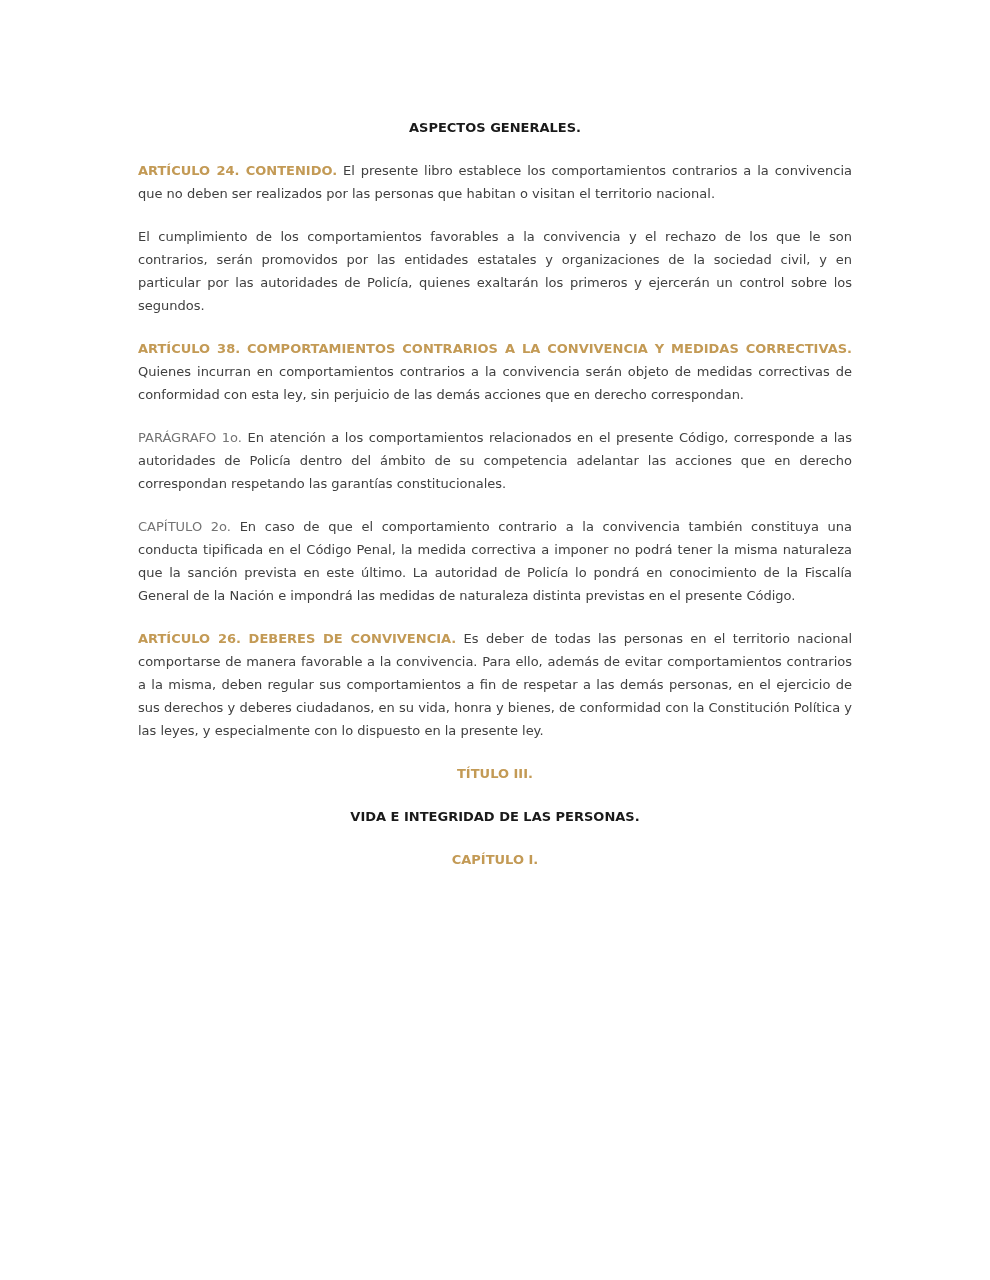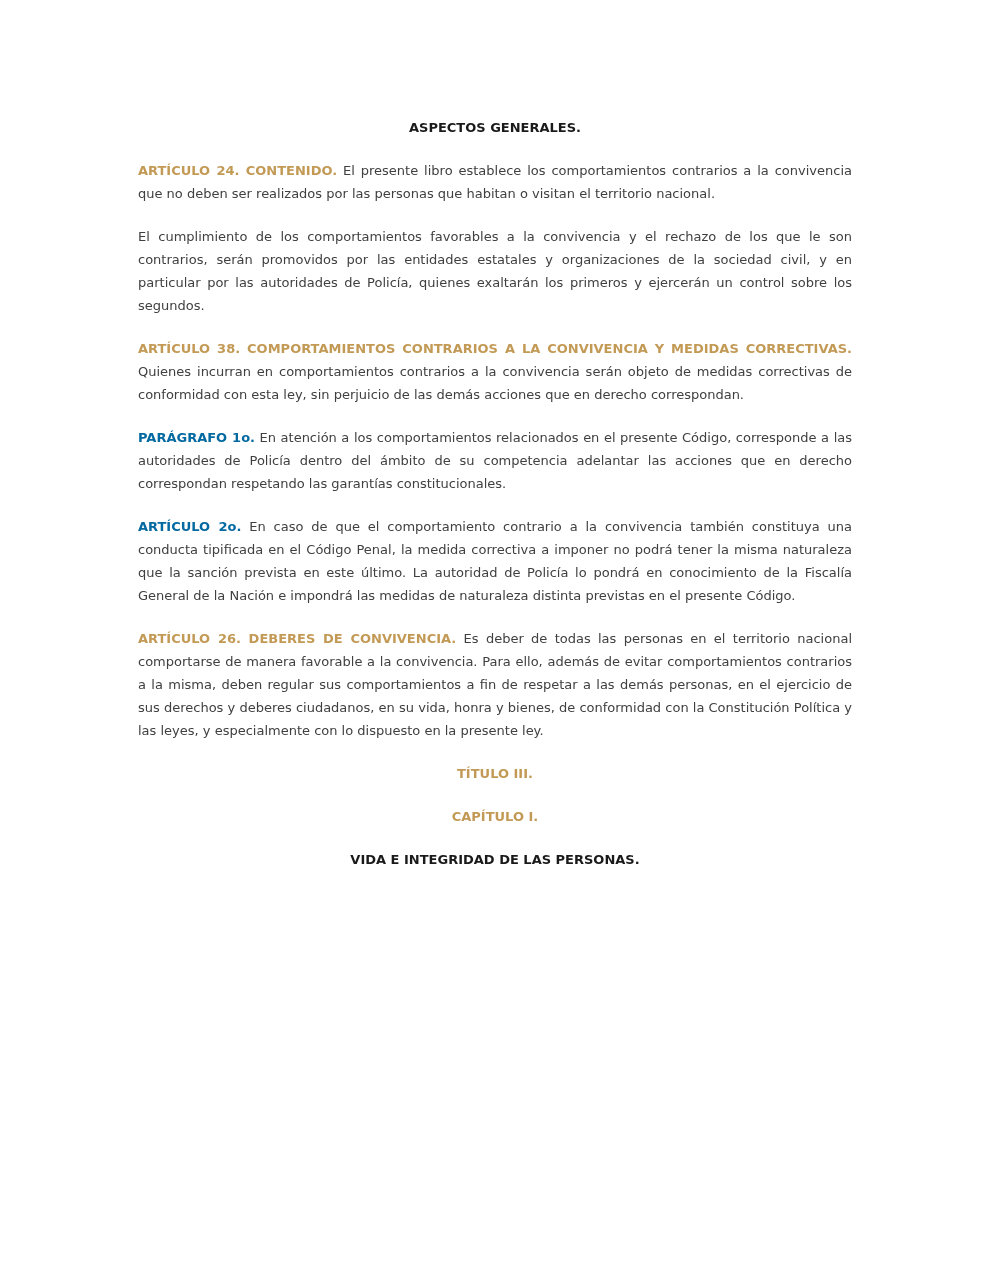--- a/index.html
+++ b/index.html
@@ -15,21 +15,21 @@
     font-size: 13px;
     line-height: 23px;
     color: #404040;
     overflow: hidden;
   }
   .page p { margin: 0 0 20px 0; }
   .justify { text-align: justify; }
   .center  { text-align: center; }
   .heading { color: #1a1a1a; font-weight: bold; }
   .accent  { color: #c39a55; font-weight: bold; }
-  .lead-dark { color: #0369a1; font-weight: bold; }
+  .lead-dark { color: #737373; font-weight: normal; }
   .mt-lg { margin-top: 66px; }
 </style>
 </head>
 <body>
 
 <div class="page">
 
   <p class="center heading">ASPECTOS GENERALES.</p>
 
   <p class="justify mt-lg">
@@ -45,31 +45,31 @@
     <span class="accent">ARTÍCULO 38. COMPORTAMIENTOS CONTRARIOS A LA CONVIVENCIA Y MEDIDAS CORRECTIVAS.</span>
     <span>Quienes incurran en comportamientos contrarios a la convivencia serán objeto de medidas correctivas de conformidad con esta ley, sin perjuicio de las demás acciones que en derecho correspondan.</span>
   </p>
 
   <p class="justify">
     <span class="lead-dark">PARÁGRAFO 1o.</span>
     <span>En atención a los comportamientos relacionados en el presente Código, corresponde a las autoridades de Policía dentro del ámbito de su competencia adelantar las acciones que en derecho correspondan respetando las garantías constitucionales.</span>
   </p>
 
   <p class="justify">
-    <span class="lead-dark">ARTÍCULO 2o.</span>
+    <span class="lead-dark">CAPÍTULO 2o.</span>
     <span>En caso de que el comportamiento contrario a la convivencia también constituya una conducta tipificada en el Código Penal, la medida correctiva a imponer no podrá tener la misma naturaleza que la sanción prevista en este último. La autoridad de Policía lo pondrá en conocimiento de la Fiscalía General de la Nación e impondrá las medidas de naturaleza distinta previstas en el presente Código.</span>
   </p>
 
 
 
   <p class="justify mt-lg">
     <span class="accent">ARTÍCULO 26. DEBERES DE CONVIVENCIA.</span>
     <span>Es deber de todas las personas en el territorio nacional comportarse de manera favorable a la convivencia. Para ello, además de evitar comportamientos contrarios a la misma, deben regular sus comportamientos a fin de respetar a las demás personas, en el ejercicio de sus derechos y deberes ciudadanos, en su vida, honra y bienes, de conformidad con la Constitución Política y las leyes, y especialmente con lo dispuesto en la presente ley.</span>
   </p>
 
   <p class="center accent">TÍTULO III.</p>
 
 
+  <p class="center heading">VIDA E INTEGRIDAD DE LAS PERSONAS.</p>
+
   <p class="center accent">CAPÍTULO I.</p>
-
-  <p class="center heading">VIDA E INTEGRIDAD DE LAS PERSONAS.</p>
 
 </div>
 
 </body></html>

